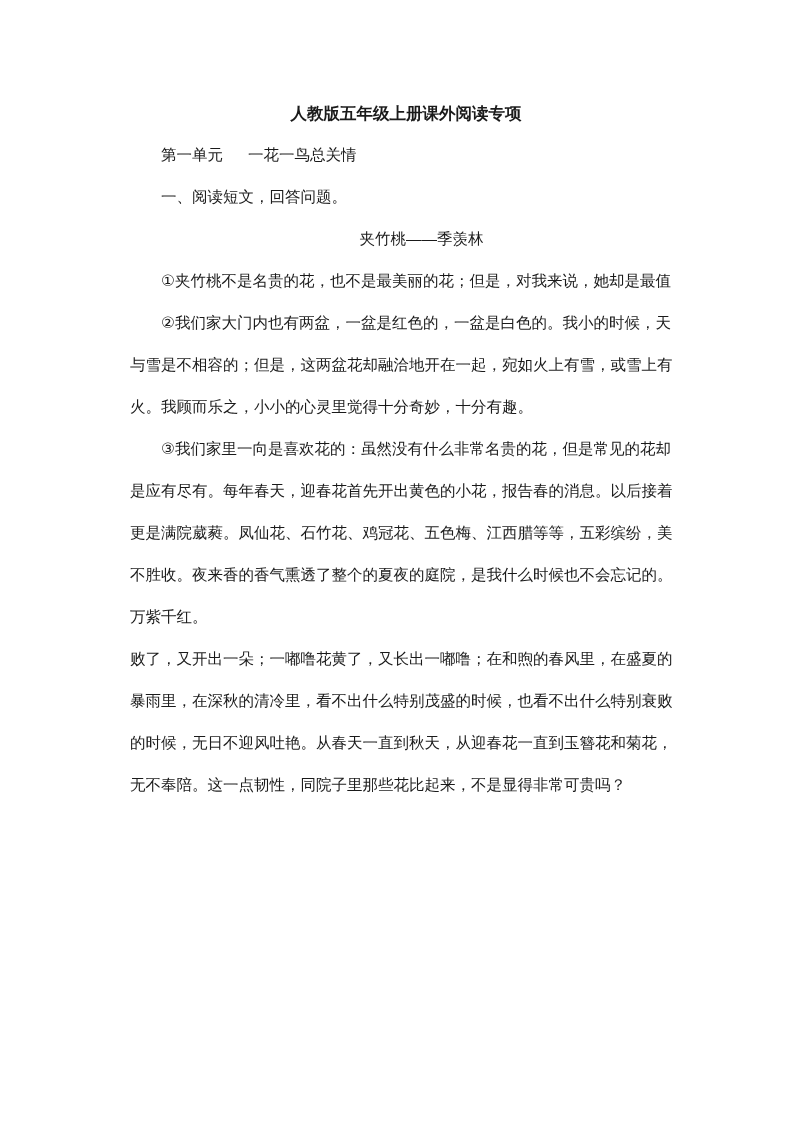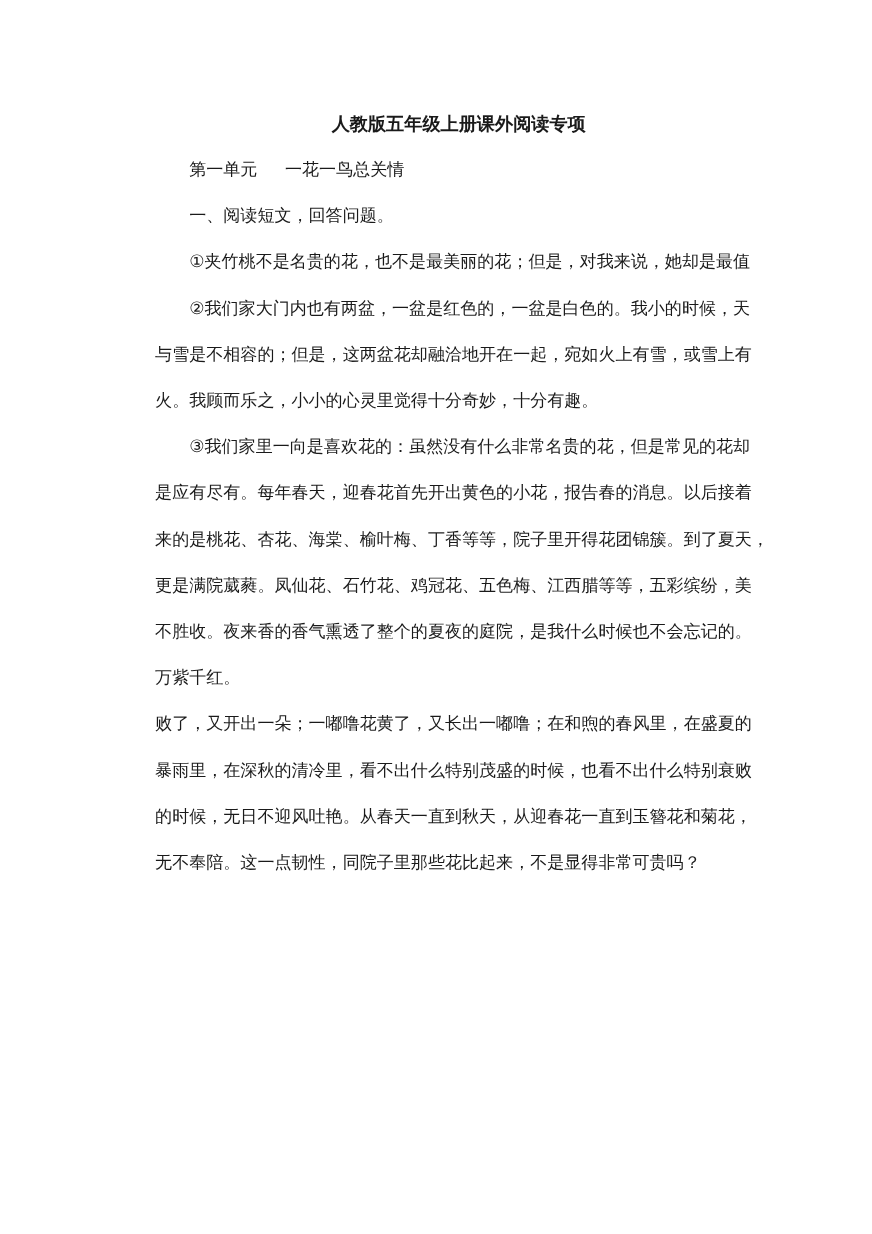--- a/index.html
+++ b/index.html
@@ -13,21 +13,21 @@
     color: #1a1a1a;
   }
   .page {
     position: relative;
     width: 793px;
     height: 1122px;
     background: #ffffff;
   }
   .content {
     position: absolute;
-    left: 141px;
+    left: 130px;
     top: 92px;
     width: 552px;
     font-size: 15.5px;
   }
   .line {
     height: 42px;
     line-height: 42px;
     white-space: nowrap;
   }
   .indent {
@@ -59,29 +59,29 @@
   <div class="content">
 
     <div class="line doc-title">人教版五年级上册课外阅读专项</div>
 
     <div class="line unit-heading indent">
       <span>第一单元</span><span class="spacer"></span><span>一花一鸟总关情</span>
     </div>
 
     <div class="line indent">一、阅读短文，回答问题。</div>
 
+    <div class="line article-title">夹竹桃——季羡林</div>
 
     <div>
         <div class="line indent">①夹竹桃不是名贵的花，也不是最美丽的花；但是，对我来说，她却是最值</div>
         <div class="line indent">②我们家大门内也有两盆，一盆是红色的，一盆是白色的。我小的时候，天</div>
         <div class="line">与雪是不相容的；但是，这两盆花却融洽地开在一起，宛如火上有雪，或雪上有</div>
         <div class="line">火。我顾而乐之，小小的心灵里觉得十分奇妙，十分有趣。</div>
         <div class="line indent">③我们家里一向是喜欢花的：虽然没有什么非常名贵的花，但是常见的花却</div>
         <div class="line">是应有尽有。每年春天，迎春花首先开出黄色的小花，报告春的消息。以后接着</div>
-        <div class="line">来的是桃花、杏花、海棠、榆叶梅、丁香等等，院子里开得花团锦簇。到了夏天，</div>
         <div class="line">更是满院葳蕤。凤仙花、石竹花、鸡冠花、五色梅、江西腊等等，五彩缤纷，美</div>
         <div class="line">不胜收。夜来香的香气熏透了整个的夏夜的庭院，是我什么时候也不会忘记的。</div>
         <div class="line">万紫千红。</div>
         <div class="line">败了，又开出一朵；一嘟噜花黄了，又长出一嘟噜；在和煦的春风里，在盛夏的</div>
         <div class="line">暴雨里，在深秋的清冷里，看不出什么特别茂盛的时候，也看不出什么特别衰败</div>
         <div class="line">的时候，无日不迎风吐艳。从春天一直到秋天，从迎春花一直到玉簪花和菊花，</div>
         <div class="line">无不奉陪。这一点韧性，同院子里那些花比起来，不是显得非常可贵吗？</div>
       </div>
 
   </div>

